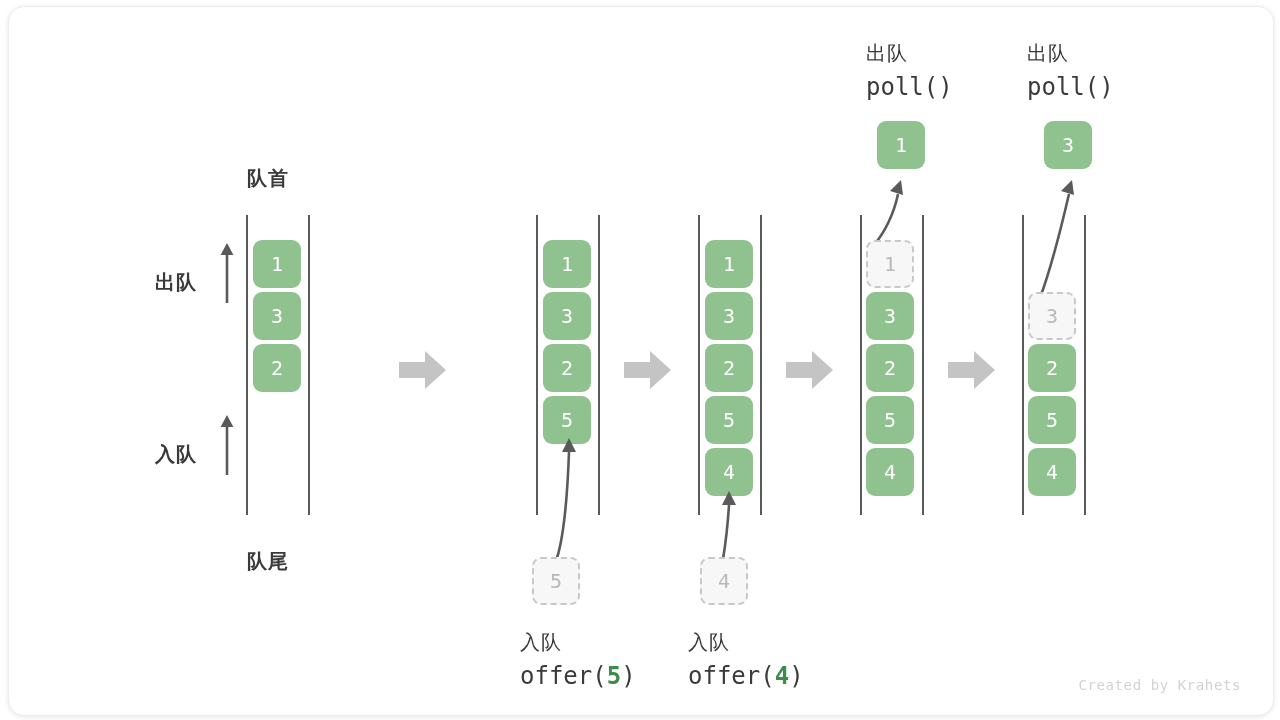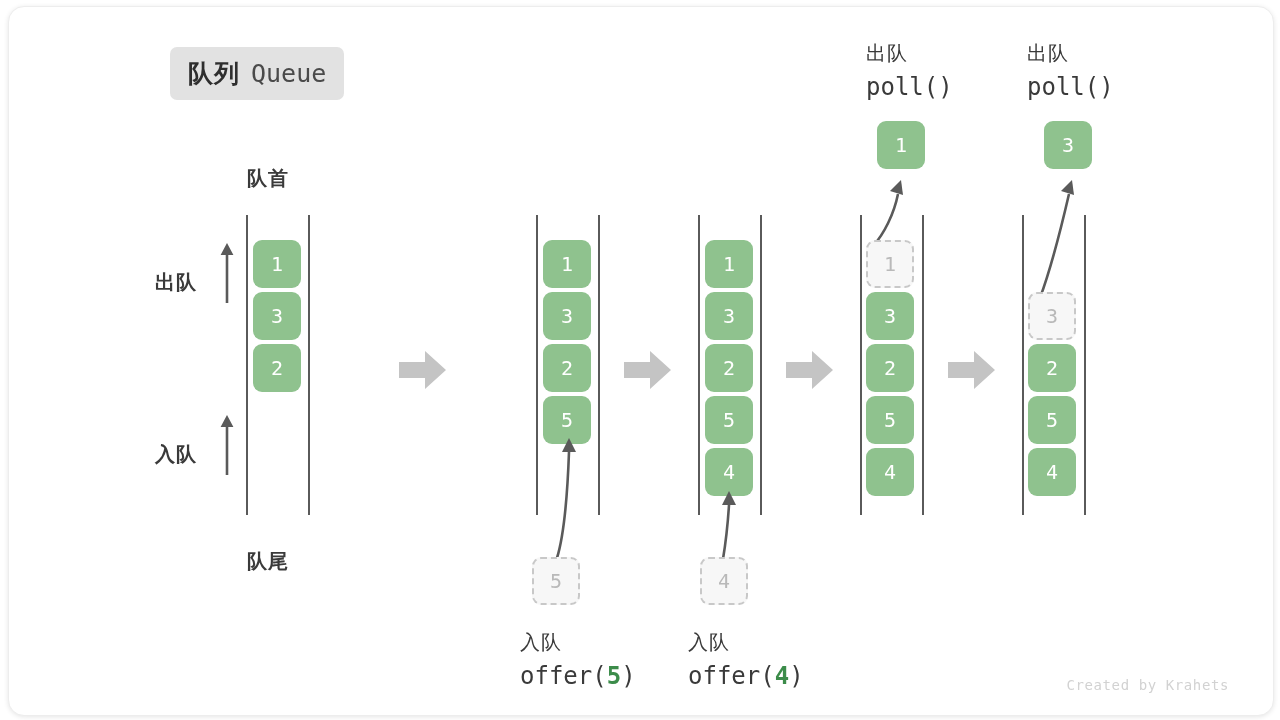--- a/index.html
+++ b/index.html
@@ -87,35 +87,31 @@
   .step-arrow svg{display:block;}
 
   
   .dir-arrow svg{display:block;}
 
   
   .motion svg{display:block;overflow:visible;}
 
   
   #watermark{
-    right:44px;bottom:22px;
+    right:32px;bottom:22px;
     font-size:14px;color:#d2d2d2;letter-spacing:0.6px;
     font-family:"DejaVu Sans Mono","Liberation Mono",monospace;
     white-space:nowrap;
   }
 </style>
 </head>
 <body>
 
 <div id="card">
 
-  <div class="abs" id="title-badge">
-    <span class="cn">队列</span>
-    <span class="en">Queue</span>
-  </div>
 
   <div class="abs hdr-label" style="left:238px;top:158px;">队首</div>
 
   <div class="abs rail" style="left:237px;top:208px;height:300px;"></div>
   <div class="abs rail" style="left:299px;top:208px;height:300px;"></div>
 
   <div class="abs cell filled" style="left:244px;top:233px;">1</div>
   <div class="abs cell filled" style="left:244px;top:285px;">3</div>
   <div class="abs cell filled" style="left:244px;top:337px;">2</div>
 

